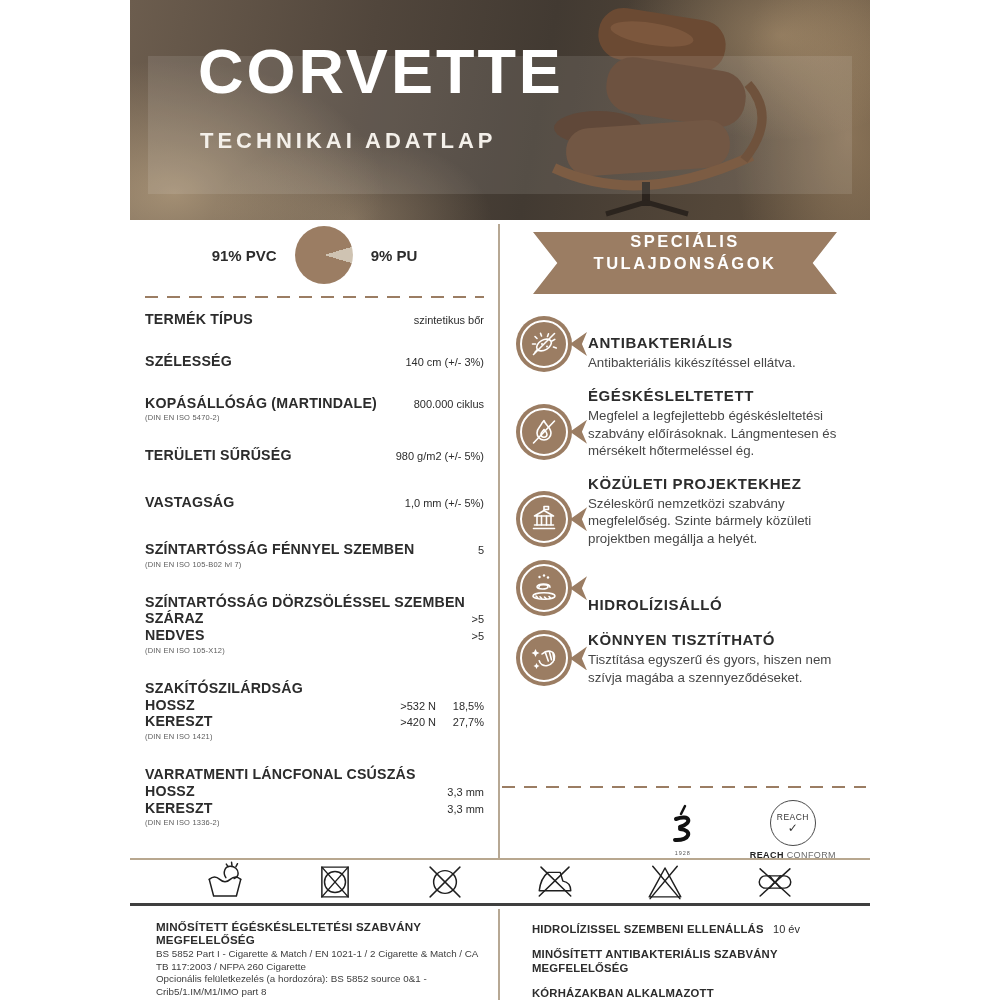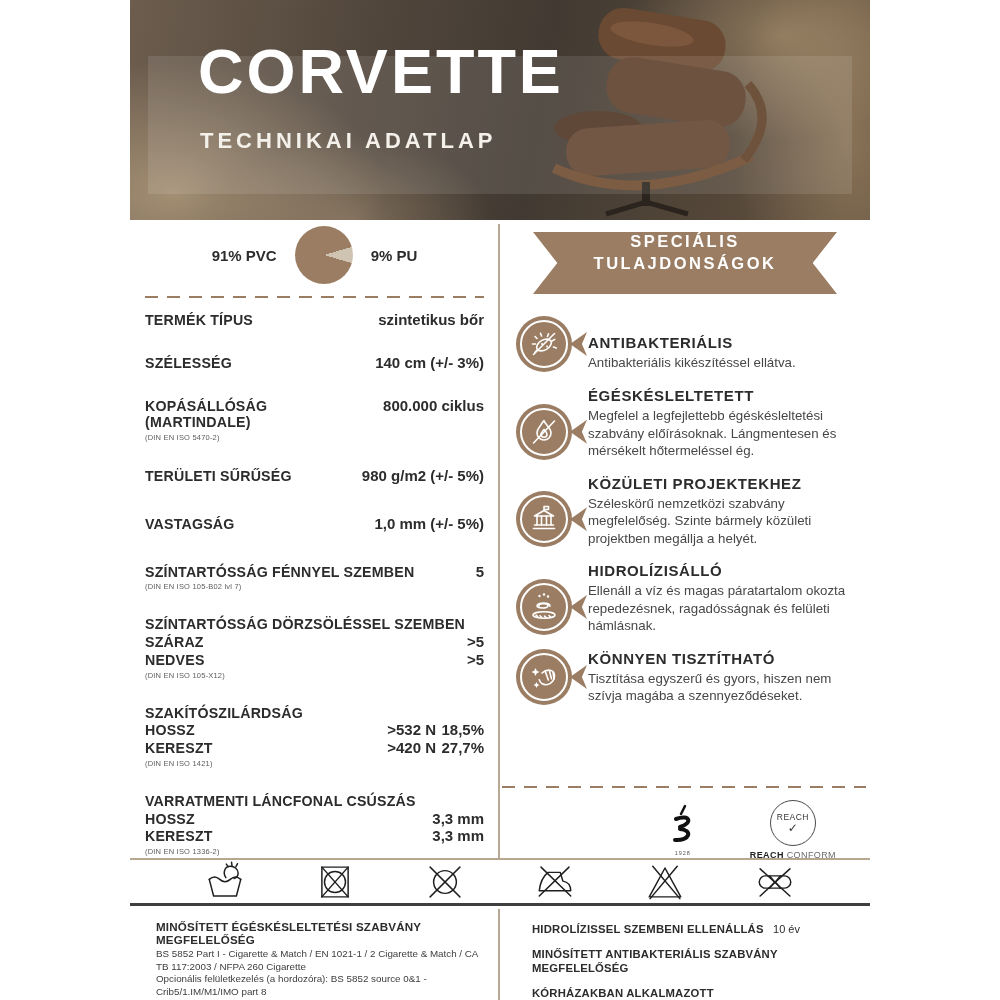--- a/index.html
+++ b/index.html
@@ -36,21 +36,21 @@
   .pie{width:58px; height:58px; border-radius:50%; background:var(--accent); flex:0 0 auto;}
   .pie-label{font-weight:800; font-size:15px;}
   .dashed{height:2px; margin-top:12px;
     background:repeating-linear-gradient(90deg, var(--accent) 0 13px, transparent 13px 22px);}
 
   
   .specs{padding-top:13px;}
   .spec-row{margin-bottom:19px;}
   .spec-main{display:flex; justify-content:space-between; align-items:baseline; gap:8px;}
   .spec-label{font-weight:800; font-size:14.2px; letter-spacing:.2px; line-height:1.18;}
-  .spec-value{font-weight:700; font-size:15px; white-space:nowrap; text-align:right;}
+  .spec-value{font-weight:400; font-size:11px; white-space:nowrap; text-align:right;}
   .spec-sub{display:flex; justify-content:space-between; align-items:baseline;}
   .spec-sub .spec-label{font-weight:800;}
   .v2{display:inline-block; min-width:48px; text-align:right;}
   .spec-note{font-size:7.5px; color:var(--note); margin-top:2px; letter-spacing:.2px;}
   .mb-lg{margin-bottom:25px;} .mb-xl{margin-bottom:30px;}
 
   
   .ribbon{width:304px; height:62px; margin:12px auto 0; background:var(--accent);
     clip-path:polygon(0 0,100% 0,92% 50%,100% 100%,0 100%,8% 50%);
     display:flex; flex-direction:column; align-items:center; justify-content:flex-start; gap:3px;}
@@ -287,21 +287,20 @@
               <circle class="fil" cx="10.5" cy="4" r="1.2"></circle>
                 <circle class="fil" cx="15" cy="2.5" r="1.2"></circle>
                 <circle class="fil" cx="19" cy="4.5" r="1.2"></circle>
               <path d="M10 14 c0 -3 9 -3 9 0 c0 2.6 -11 2.6 -11 -0.2 c0 -3.6 13 -3.6 13 0.4"></path>
               <ellipse cx="15" cy="23" rx="11" ry="3.2"></ellipse>
               <path d="M7 23 l1.6 1.6 M11 23.8 l1.6 1.6 M15.5 24 l1.6 1.6 M20 23.5 l1.6 1.6"></path>
             </svg>
           </div>
           <div class="feature-text">
             <div class="feature-title">HIDROLÍZISÁLLÓ</div>
-            <div class="feature-desc">Ellenáll a víz és magas páratartalom okozta repedezésnek, ragadósságnak és felületi hámlásnak.</div>
           </div>
         </div>
 
         <div class="feature">
           <div class="badge">
             <svg class="feat-svg" width="30" height="30" viewBox="0 0 30 30">
               <path class="fil" d="M6.5 6 l1.3 2.7 2.7 1.3 -2.7 1.3 -1.3 2.7 -1.3 -2.7 -2.7 -1.3 2.7 -1.3 z"></path>
               <path class="fil" d="M7.5 20 l1 2 2 1 -2 1 -1 2 -1 -2 -2 -1 2 -1 z"></path>
               <path d="M13 11 c5.5 -5 12 -3 12.5 2 c0.5 4.5 -2.5 8.5 -7 9.5 c-4 0.8 -7.5 -1.2 -8.3 -4.8"></path>
               <path d="M16.5 10 l2.8 8 M20.5 9.2 l2 7.6 M24 10.5 l1 6.5"></path>

